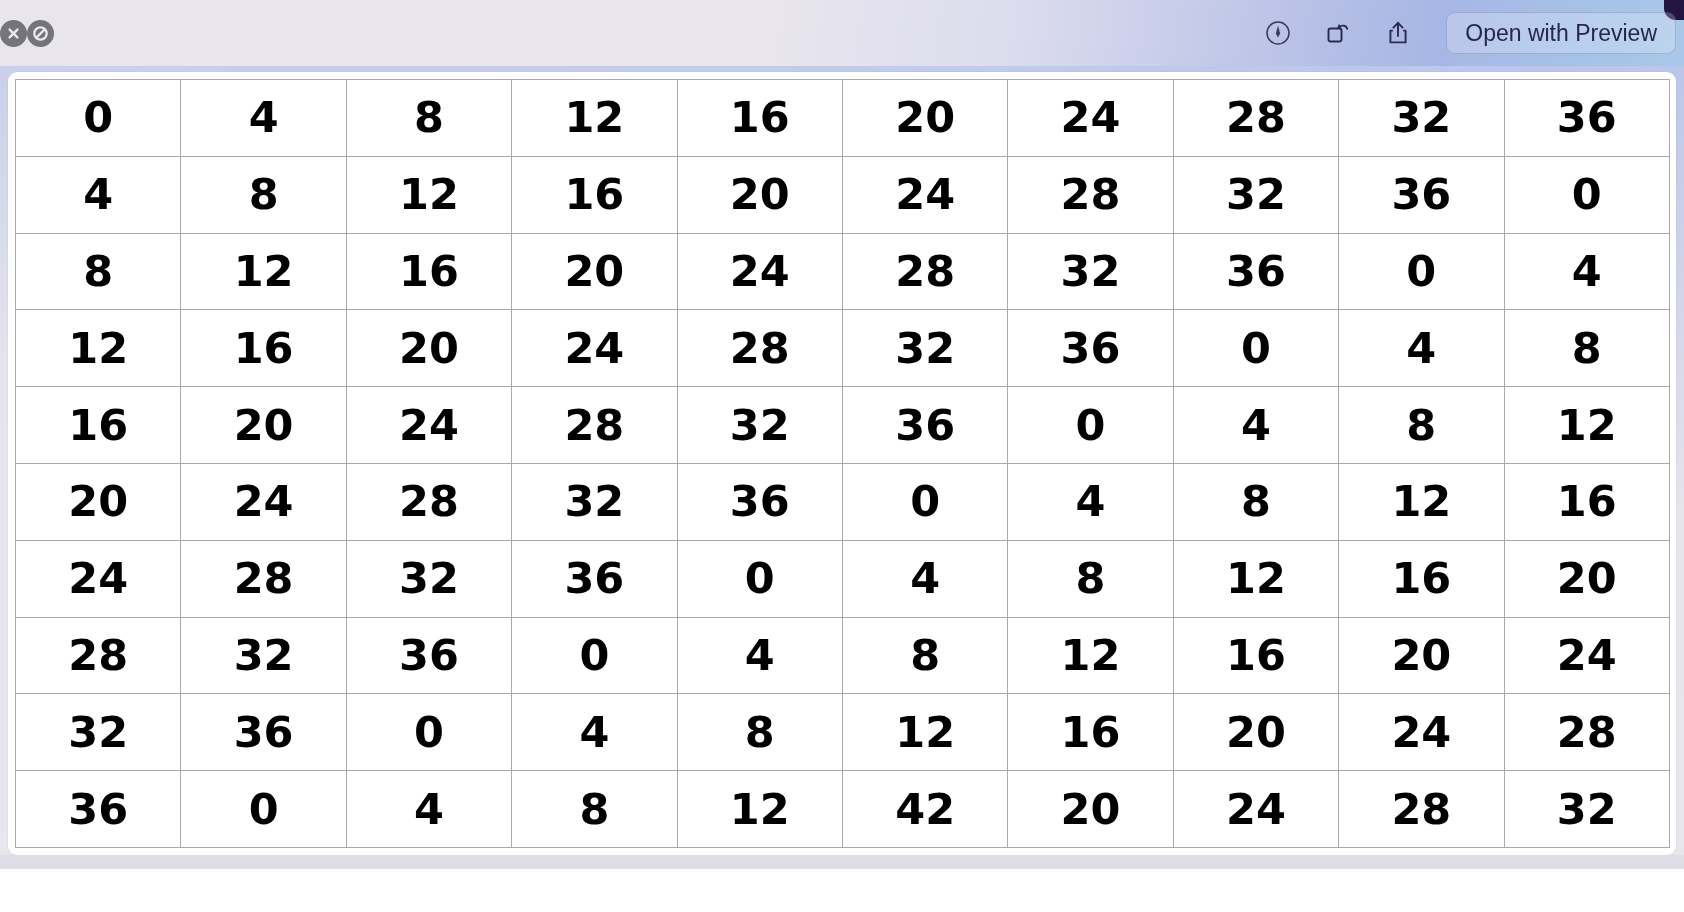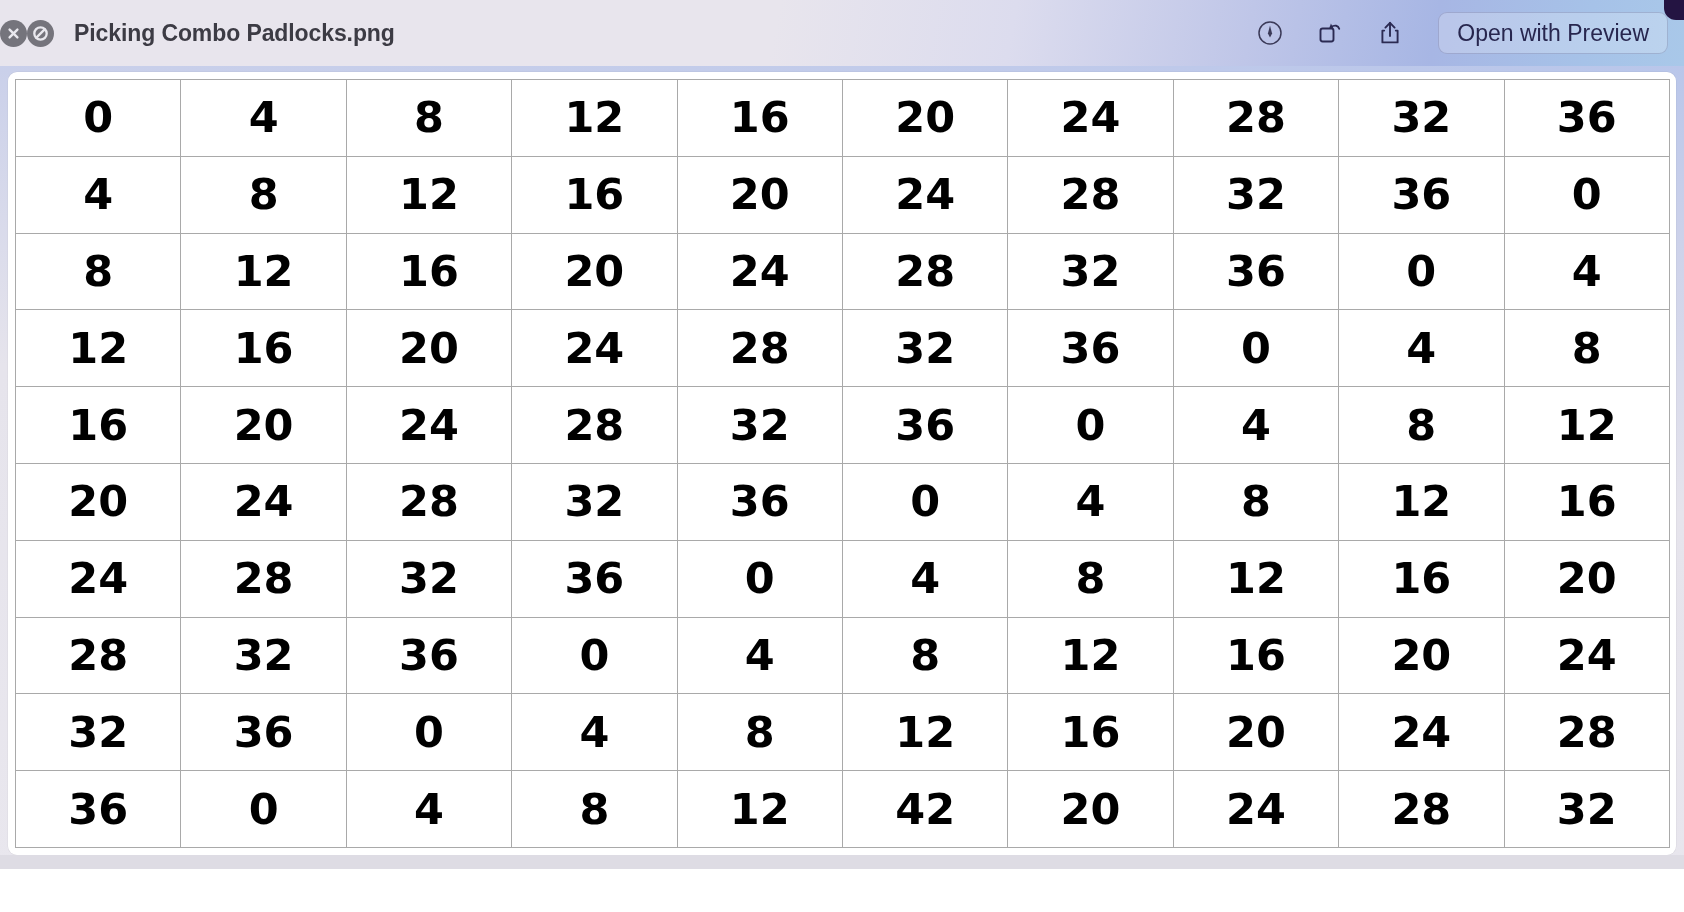--- a/index.html
+++ b/index.html
@@ -77,21 +77,21 @@
     color: #3c3b44;
     letter-spacing: -0.1px;
     white-space: nowrap;
   }
 
   #titlebar-actions {
     margin-left: auto;
     display: flex;
     align-items: center;
     gap: 4px;
-    padding-right: 16px;
+    padding-right: 8px;
     z-index: 7;
   }
   .tb-icon {
     width: 56px;
     height: 44px;
     display: flex;
     align-items: center;
     justify-content: center;
     cursor: pointer;
     color: #2b2a52;
@@ -187,21 +187,20 @@
       </svg>
     </div>
 
     <div class="win-btn">
       <svg width="17" height="17" viewBox="0 0 17 17">
         <circle cx="8.5" cy="8.5" r="6.2" fill="none" stroke="#e9e8ee" stroke-width="2.3"></circle>
         <path d="M4.4 12.6 L12.6 4.4" stroke="#e9e8ee" stroke-width="2.3" stroke-linecap="round"></path>
       </svg>
     </div>
 
-    <div id="window-title">Picking Combo Padlocks.png</div>
 
     <div id="titlebar-actions">
 
       <div class="tb-icon">
         <svg width="26" height="26" viewBox="0 0 26 26">
           <circle cx="13" cy="13" r="11" fill="none" stroke="#3b3a58" stroke-width="1.5"></circle>
           <path d="M13 5.6 L15.1 13.6 L13 17.4 L10.9 13.6 Z" fill="#3b3a58"></path>
         </svg>
       </div>
 

